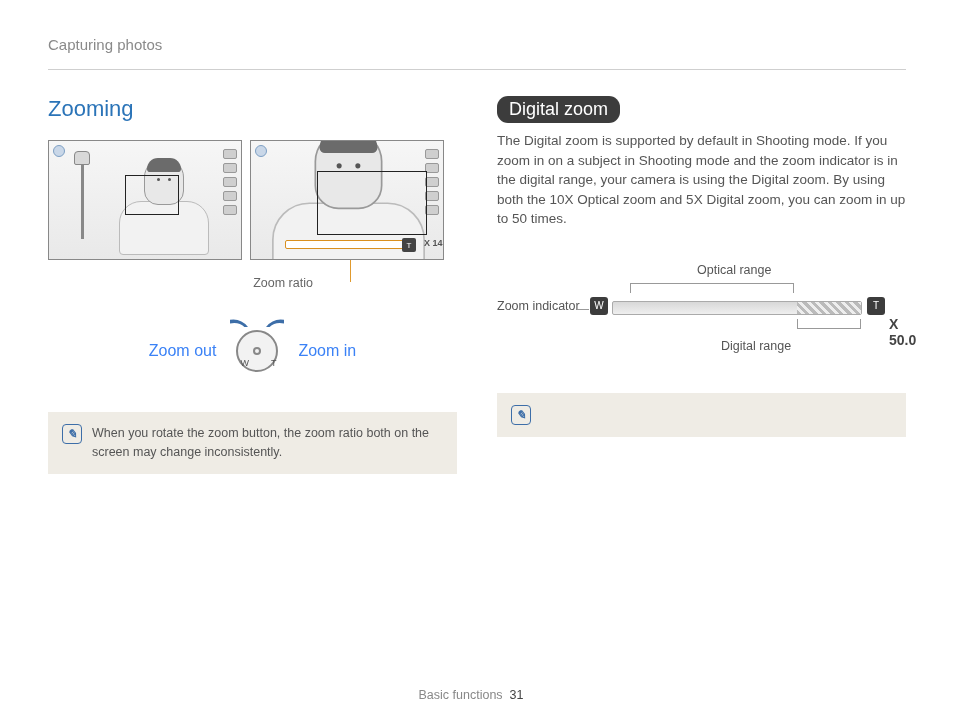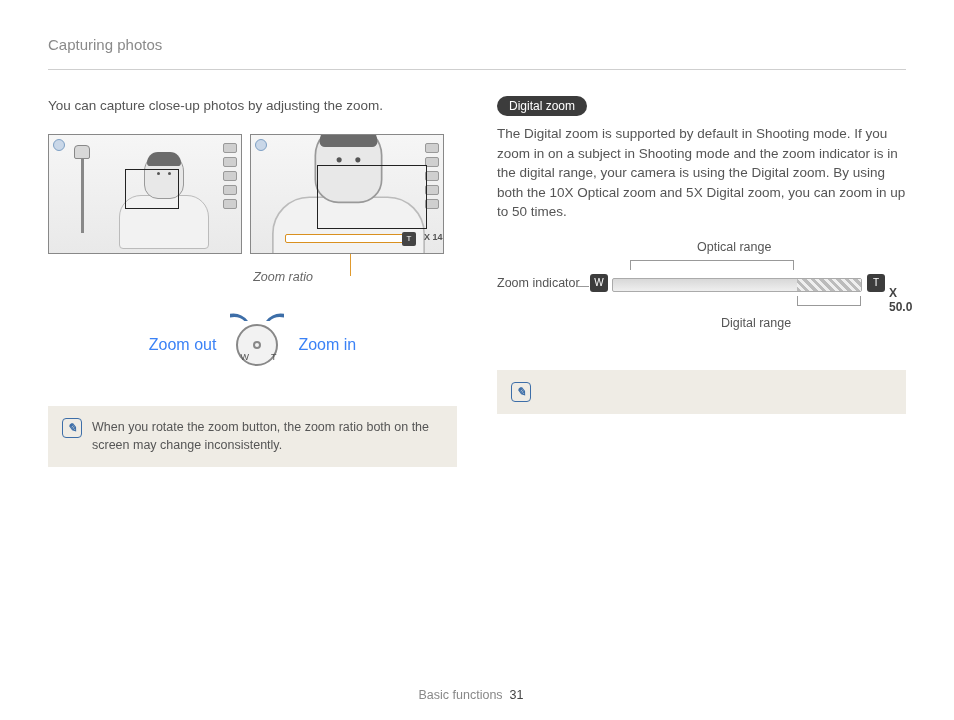--- a/index.html
+++ b/index.html
@@ -23,69 +23,69 @@
   .person .body { width: 90px; height: 54px; background: #f2f2f2; border: 1px solid #bbb; border-radius: 22px 22px 4px 4px; margin: -4px auto 0; }
   .afbox { position: absolute; border: 1px solid #222; width: 54px; height: 40px; left: 76px; top: 34px; }
   .sideicons { position: absolute; right: 4px; top: 8px; display: flex; flex-direction: column; gap: 4px; }
   .sideicons span { width: 14px; height: 10px; background: #cfcfcf; border: 1px solid #999; border-radius: 2px; display: block; }
   .topleft { position: absolute; left: 4px; top: 4px; font-size: 9px; color: #666; display:flex; gap:3px; align-items:center; }
   .topleft .dot { width:12px; height:12px; border-radius:50%; background:#c9d7e8; border:1px solid #7ea0c4; }
   .zoomstrip { position: absolute; left: 34px; bottom: 10px; width: 130px; height: 9px; border: 1px solid #d9901f; border-radius: 2px; background: #fff; }
   .zoomstrip .tbox { position:absolute; right:-2px; top:-3px; width:14px; height:14px; background:#444; color:#fff; font-size:8px; border-radius:2px; display:flex; align-items:center; justify-content:center; }
   .zoomstrip .ratiotxt { position:absolute; right:-36px; top:-3px; font-size:9px; color:#555; font-weight:bold; }
   .leader-v { position:absolute; width:1px; background:#e09a2e; }
-  .leader-lbl { font-size: 12.5px; color:#666; text-align:center; margin-top: 16px; font-style: italic; }
+  .leader-lbl { font-size: 12.5px; color:#666; text-align:center; margin-top: 16px; }
   .screens-wrap { position: relative; }
   .screen2 .person { left: 4px; top: -10px; transform: scale(1.7); transform-origin: top left;}
   .screen2 .afbox { left: 66px; top: 30px; width: 110px; height: 64px; }
 
   .zoomctrl { display:flex; align-items:center; justify-content:center; gap: 14px; margin-top: 34px; }
   .zoomctrl .lbl { font-size: 16px; color:#3b82f6; }
   .dial { width: 54px; height: 54px; position:relative; }
   .dial .ring { position:absolute; inset:6px; border:2px solid #888; border-radius:50%; background:#f2f2f2; }
   .dial .inner { position:absolute; left:50%; top:50%; width:8px; height:8px; border:2px solid #888; border-radius:50%; transform:translate(-50%,-50%); }
   .dial .wt { position:absolute; left:10px; bottom:10px; font-size:9px; color:#555; }
   .dial .tq { position:absolute; right:8px; bottom:10px; font-size:9px; color:#555; }
   .arrowL, .arrowR { position:absolute; top:-6px; width:22px; height:18px; }
   .arrowL { left:-2px; transform: scaleX(-1); }
   .arrowR { right:-2px; }
   .arrowL path, .arrowR path { fill:#3d6ea8; }
 
   .notebox { background:#efece5; padding: 12px 14px; margin-top: 34px; display:flex; gap: 10px; font-size: 12.5px; color:#555; line-height:1.5; }
   .noteicon { flex: 0 0 20px; height: 20px; border: 1.5px solid #3d6ea8; border-radius: 4px; display:flex; align-items:center; justify-content:center; color:#3d6ea8; font-size:12px; font-style:italic; font-weight:bold; }
   .notebox ul { list-style: disc; padding-left: 16px; }
 
-  .pill { display:inline-block; background:#3c3c3c; color:#fff; font-size:12px; padding: 3px 12px; border-radius: 11px; margin-bottom: 8px; }
+  .pill { display:inline-block; background:#3c3c3c; color:#fff; font-size:18px; padding: 3px 12px; border-radius: 11px; margin-bottom: 8px; }
 
-  .rangefig { margin-top: 18px; font-size: 12.5px; color:#555; position:relative; height: 120px; }
+  .rangefig { margin-top: 34px; font-size: 12.5px; color:#555; position:relative; height: 120px; }
   .rf-opt { position:absolute; left: 200px; top: 0; }
   .rf-bracket-top { position:absolute; left: 133px; top: 20px; width: 164px; height: 10px; border-top:1px solid #999; border-left:1px solid #999; border-right:1px solid #999; }
   .rf-zi { position:absolute; left: 0; top: 36px; }
   .rf-bar { position:absolute; left: 115px; top: 38px; width: 250px; height: 14px; background: linear-gradient(#d8d8d8,#efefef); border:1px solid #aaa; border-radius:2px; }
   .rf-bar .hatch { position:absolute; right:0; top:0; bottom:0; width: 64px; background: repeating-linear-gradient(45deg,#bbb,#bbb 3px,#eee 3px,#eee 6px); }
   .rf-w { position:absolute; left: 93px; top: 34px; width:18px; height:18px; background:#3c3c3c; color:#fff; border-radius:3px; font-size:10px; display:flex; align-items:center; justify-content:center; }
   .rf-t { position:absolute; left: 370px; top: 34px; width:18px; height:18px; background:#3c3c3c; color:#fff; border-radius:3px; font-size:10px; display:flex; align-items:center; justify-content:center; }
-  .rf-x { position:absolute; left: 392px; top: 46px; font-size: 12px; font-weight:bold; color:#444; }
+  .rf-x { position:absolute; left: 392px; top: 53px; font-size: 14px; font-weight:bold; color:#444; }
   .rf-bracket-bot { position:absolute; left: 300px; top: 56px; width: 64px; height: 10px; border-bottom:1px solid #999; border-left:1px solid #999; border-right:1px solid #999; }
   .rf-dig { position:absolute; left: 224px; top: 76px; }
   .rf-line-zi { position:absolute; left: 80px; top: 46px; width: 12px; height:1px; background:#999; }
 
   .footer { position: fixed; bottom: 18px; left:0; right:12px; text-align:center; font-size: 12.5px; color:#888; }
   .footer .pn { color:#444; }
 </style>
 </head>
 <body>
 
 <div class="page">
   <div class="breadcrumb">Capturing photos</div>
 
   <div class="columns">
 
     <div class="col">
-      <p class="body">You can capture close-up photos by adjusting the zoom.</p>
+      <h1 class="sect">Zooming</h1>
 
       <div class="screens-wrap">
         <div class="screens">
 
           <div class="screen">
             <div class="topleft">
                 <span class="dot"></span>
               </div>
             <div class="sideicons">
                 <span></span>

